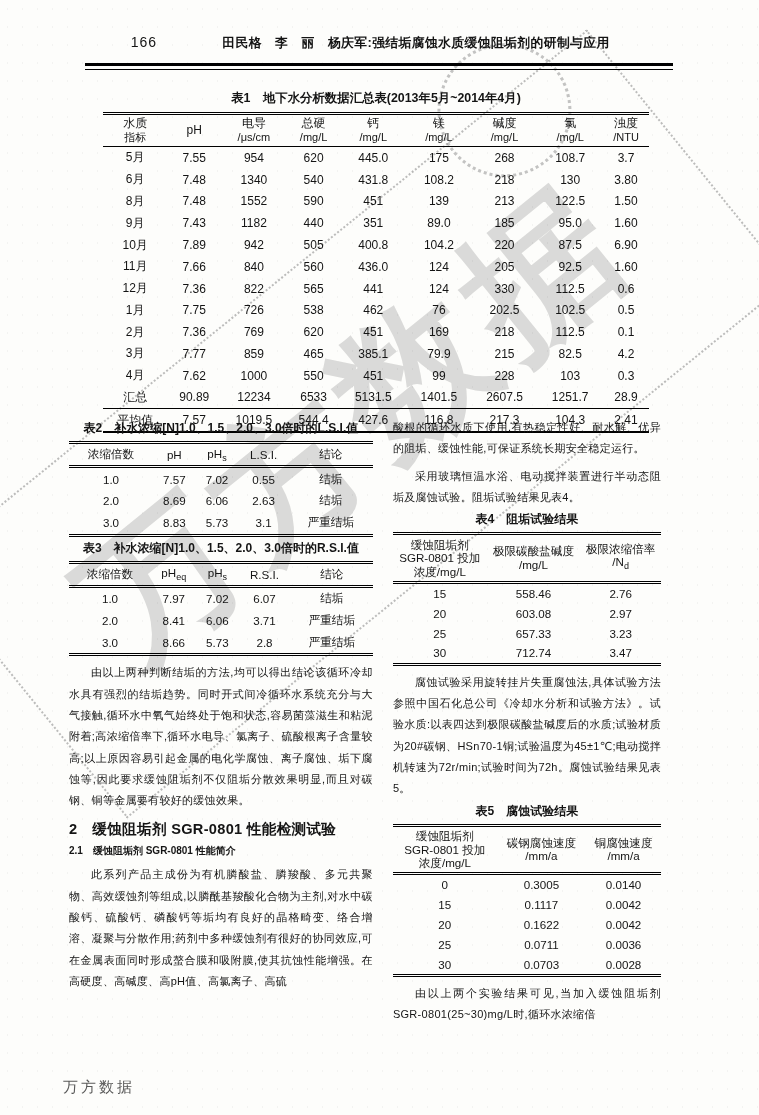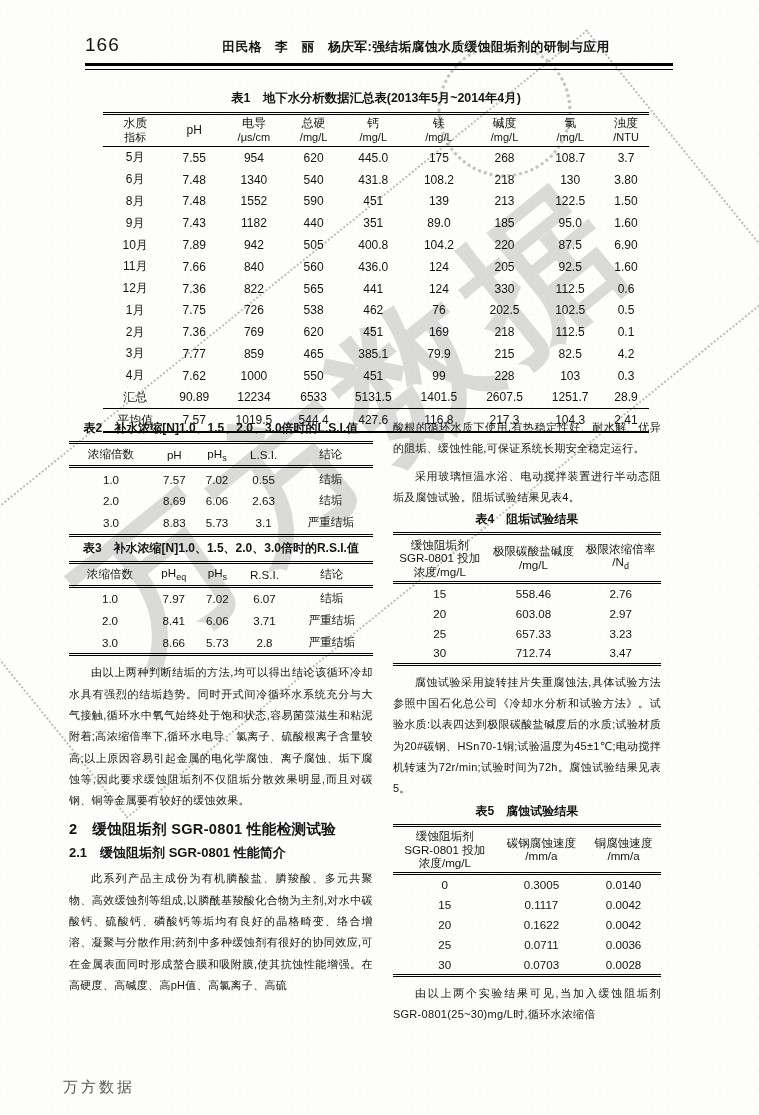--- a/index.html
+++ b/index.html
@@ -26,21 +26,21 @@
     color:rgba(120,120,120,.26);
   }
   .wm-circle {
     position:absolute; right:46px; top:-58px; width:128px; height:128px;
     border:3px dotted rgba(125,125,125,.45); border-radius:50%;
   }
   .content { position:absolute; inset:0; z-index:1; }
 
   
   .hdr { position:absolute; top:34px; left:85px; width:590px; display:flex; align-items:baseline; }
-  .pgnum { width:72px; font-size:19px; letter-spacing:1px; }
+  .pgnum { width:72px; font-size:14px; letter-spacing:1px;text-align:right; }
   .rtitle { flex:1; text-align:center; font-size:12.8px; font-weight:600; letter-spacing:.4px; }
   .hdr-rule { position:absolute; top:63px; left:85px; width:588px; border-top:3.5px solid #000; }
   .hdr-rule::after { content:""; display:block; margin-top:2.5px; border-top:1.3px solid #000; }
 
   
   .tcap   { text-align:center; font-weight:bold; font-size:12.4px; margin:0 0 5px 0; }
   .tcap-s { text-align:center; font-weight:bold; font-size:12px;   margin:3px 0 4px 0; }
 
   
   .t1wrap { position:absolute; top:90px; left:103px; width:546px; }
@@ -59,21 +59,21 @@
   table.ts { width:100%; border-collapse:collapse; font-size:11.6px; border-bottom:3px double #000; margin-bottom:2px; }
   .ts th,.ts td { text-align:center; padding:3.4px 1px; font-weight:normal; }
   .ts thead th { border-top:3px double #000; border-bottom:3px double #000; padding:2.5px 1px; vertical-align:middle;text-align:center; }
   .ts .hl { display:block; line-height:13.5px; }
   sub { font-size:9px; }
 
   
   .para { font-size:11px; line-height:21.3px; text-align:justify; margin:6px 0 0 0; letter-spacing:.3px; }
   .indent { text-indent:2em; }
   .h2  { font-size:14.6px; font-weight:bold; margin:9px 0 2px 0; letter-spacing:.3px; }
-  .h21 { font-size:13px; font-weight:bold; margin:5px 0 2px 0; }
+  .h21 { font-size:10px; font-weight:bold; margin:5px 0 2px 0; }
   .h22 { font-size:13.2px; font-weight:bold; margin:7px 0 1px 0; }
 
   .footer { position:absolute; left:63px; top:1078px; font-size:15px; color:#3c3c3c; letter-spacing:3px; opacity:.85; }
 </style>
 </head>
 <body>
 
 <div class="watermark">
   <span class="wm-text">万方数据</span>
   <span class="wm-circle"></span>

